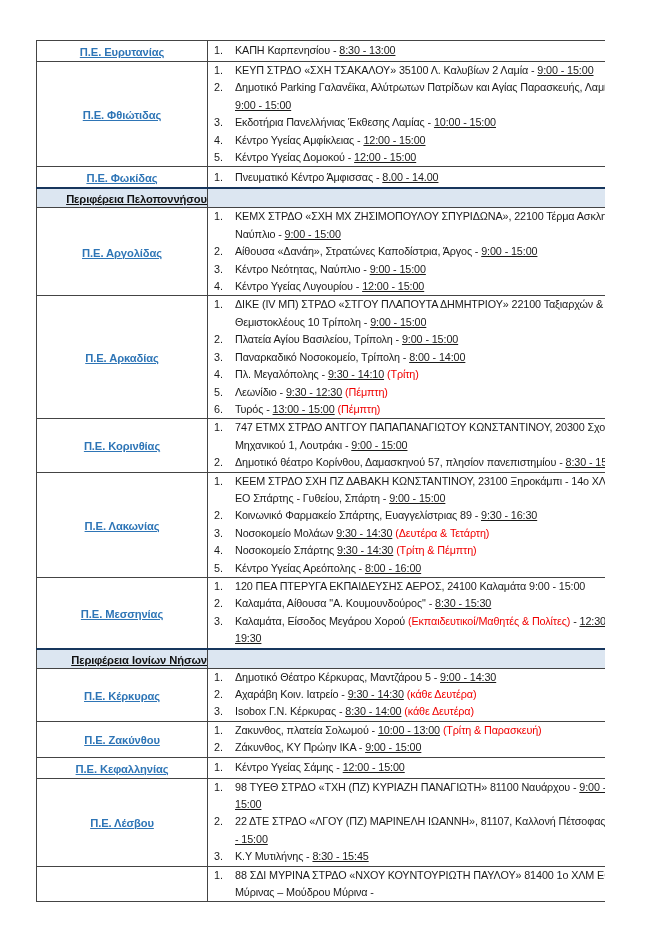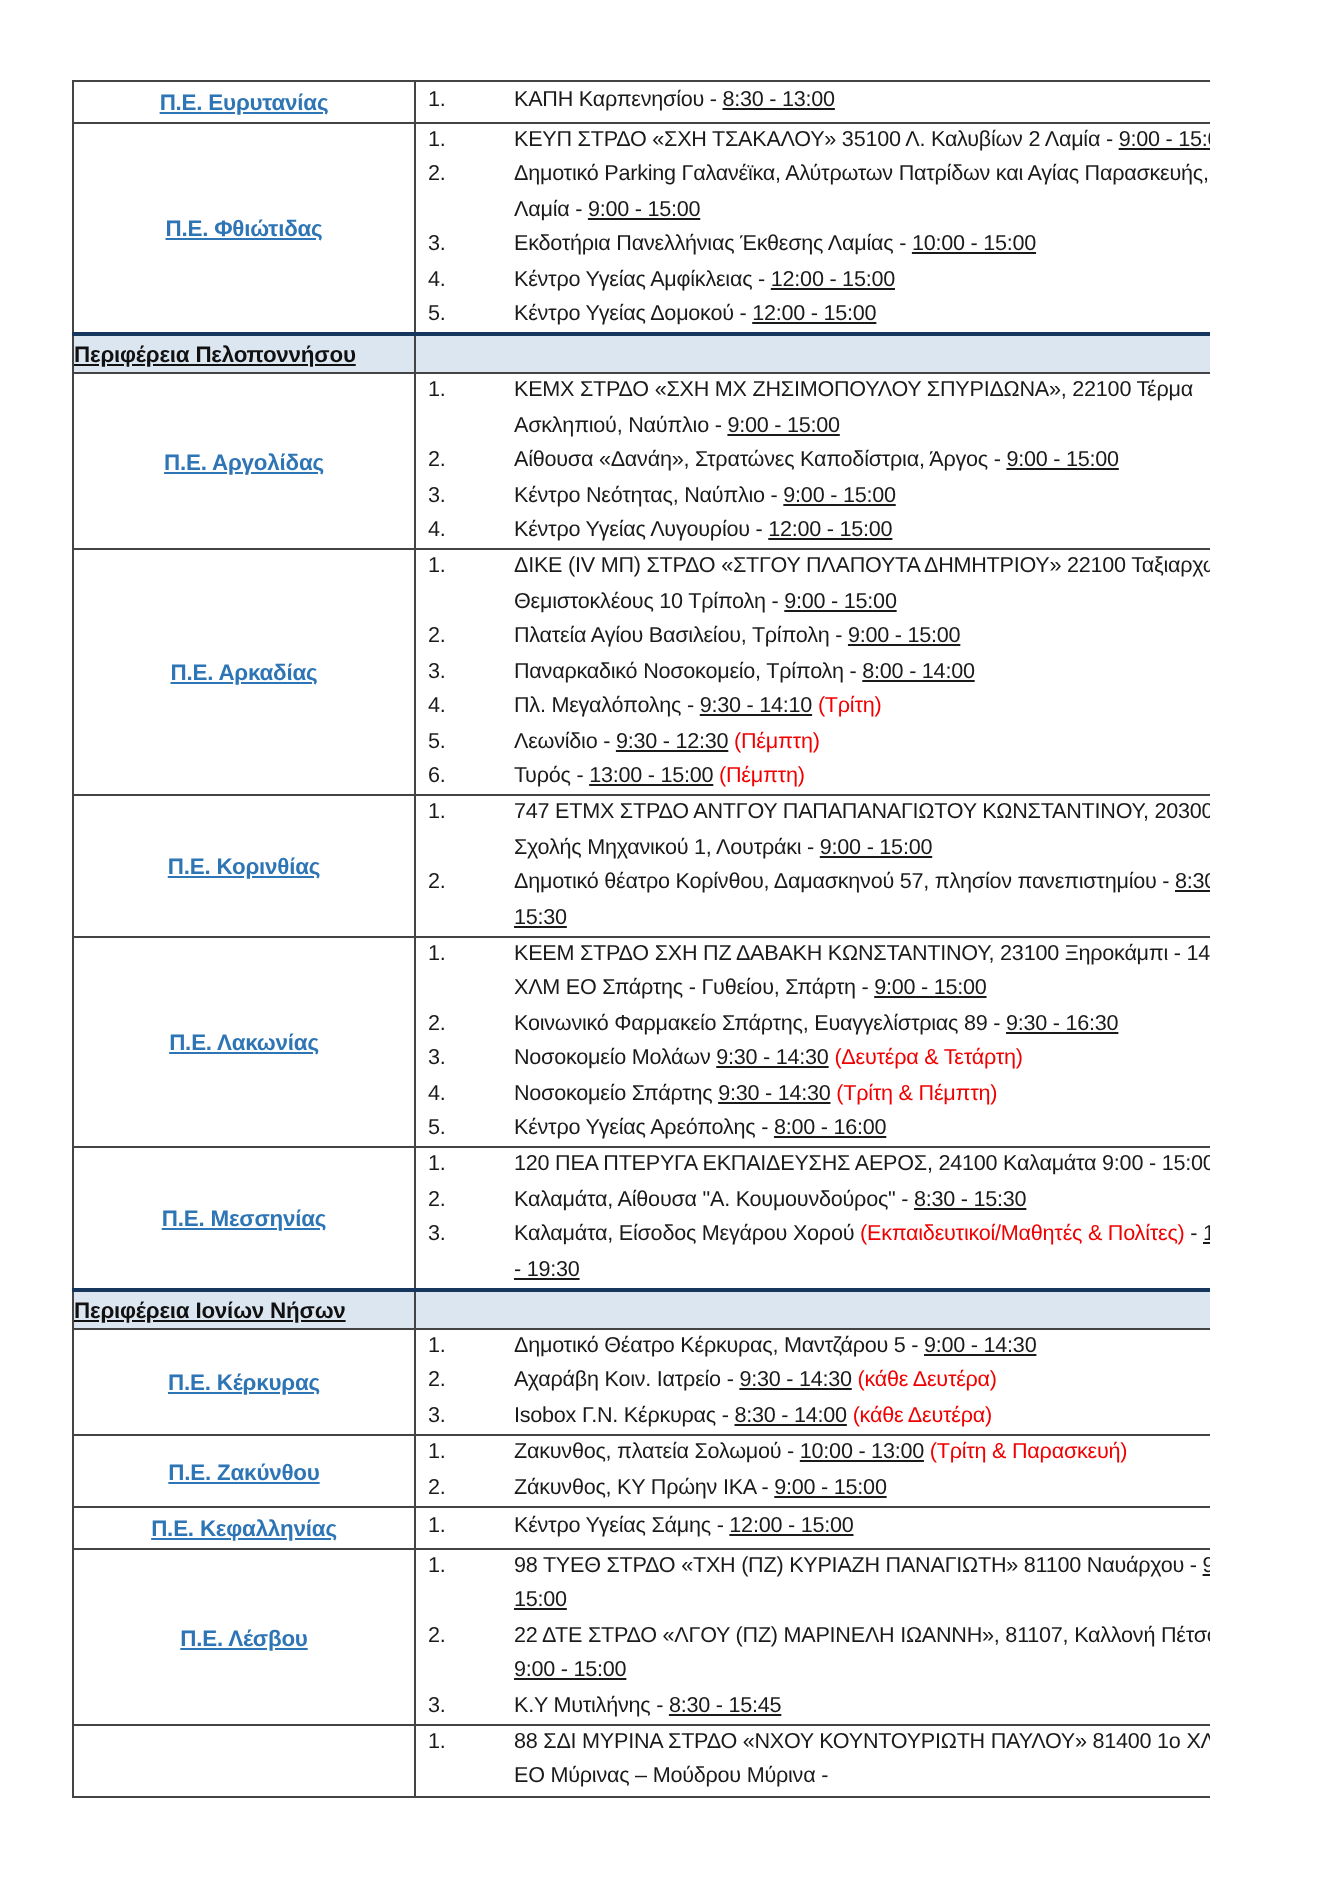--- a/index.html
+++ b/index.html
@@ -9,26 +9,26 @@
   col.c1{width:171px;} col.c2{width:430px;}
   td{border:1px solid #444444;padding:0;vertical-align:middle;}
   
   td.region-cell{text-align:center;padding:1px 2px;}
   .region-link{font-weight:bold;font-size:11.2px;letter-spacing:-0.1px;
                color:var(--link,#2e75b6);text-decoration:underline;cursor:pointer;}
   
   td.items-cell{padding:0 4px 0 6px;font-size:10.8px;line-height:17.4px;letter-spacing:-0.12px;}
   .item{display:flex;align-items:baseline;}
   .inum{flex:0 0 21px;}
-  .itxt{flex:1;min-width:0;margin-left:22px;}
+  .itxt{flex:1;min-width:0;}
   .itxt .u{text-decoration:underline;}
   .itxt .r{color:var(--red,#f00000);}
   
   tr.hdr-row td{background:var(--hdrbg,#dce6f1);border-top:2px solid var(--hdrline,#17365d);}
-  td.hdr-cell{text-align:left;height:17px;}
+  td.hdr-cell{text-align:right;height:17px;}
   .hdr-label{font-weight:bold;font-size:11.2px;letter-spacing:-0.1px;color:#111;text-decoration:underline;}
 </style>
 </head>
 <body>
 
 <div class="page">
   <table class="sched">
     <colgroup>
         <col class="c1">
         <col class="c2">
@@ -61,20 +61,29 @@
             <div class="item">
               <span class="inum">4.</span>
               <span class="itxt"><span>Κέντρο Υγείας Αμφίκλειας - </span><span class="u ">12:00 - 15:00</span></span>
             </div>
             <div class="item">
               <span class="inum">5.</span>
               <span class="itxt"><span>Κέντρο Υγείας Δομοκού - </span><span class="u ">12:00 - 15:00</span></span>
             </div>
           </td>
         </tr>
+        <tr class="region-row">
+          <td class="region-cell"><span class="region-link">Π.Ε. Φωκίδας</span></td>
+          <td class="items-cell">
+            <div class="item">
+              <span class="inum">1.</span>
+              <span class="itxt"><span>Πνευματικό Κέντρο Άμφισσας - </span><span class="u ">8.00 - 14.00</span></span>
+            </div>
+          </td>
+        </tr>
         <tr class="hdr-row">
           <td class="hdr-cell"><span class="hdr-label">Περιφέρεια Πελοποννήσου</span></td>
           <td class="hdr-cell-right"></td>
         </tr>
         <tr class="region-row">
           <td class="region-cell"><span class="region-link">Π.Ε. Αργολίδας</span></td>
           <td class="items-cell">
             <div class="item">
               <span class="inum">1.</span>
               <span class="itxt"><span>ΚΕΜΧ ΣΤΡΔΟ «ΣΧΗ ΜΧ ΖΗΣΙΜΟΠΟΥΛΟΥ ΣΠΥΡΙΔΩΝΑ», 22100 Τέρμα Ασκληπιού, Ναύπλιο - </span><span class="u ">9:00 - 15:00</span></span>

